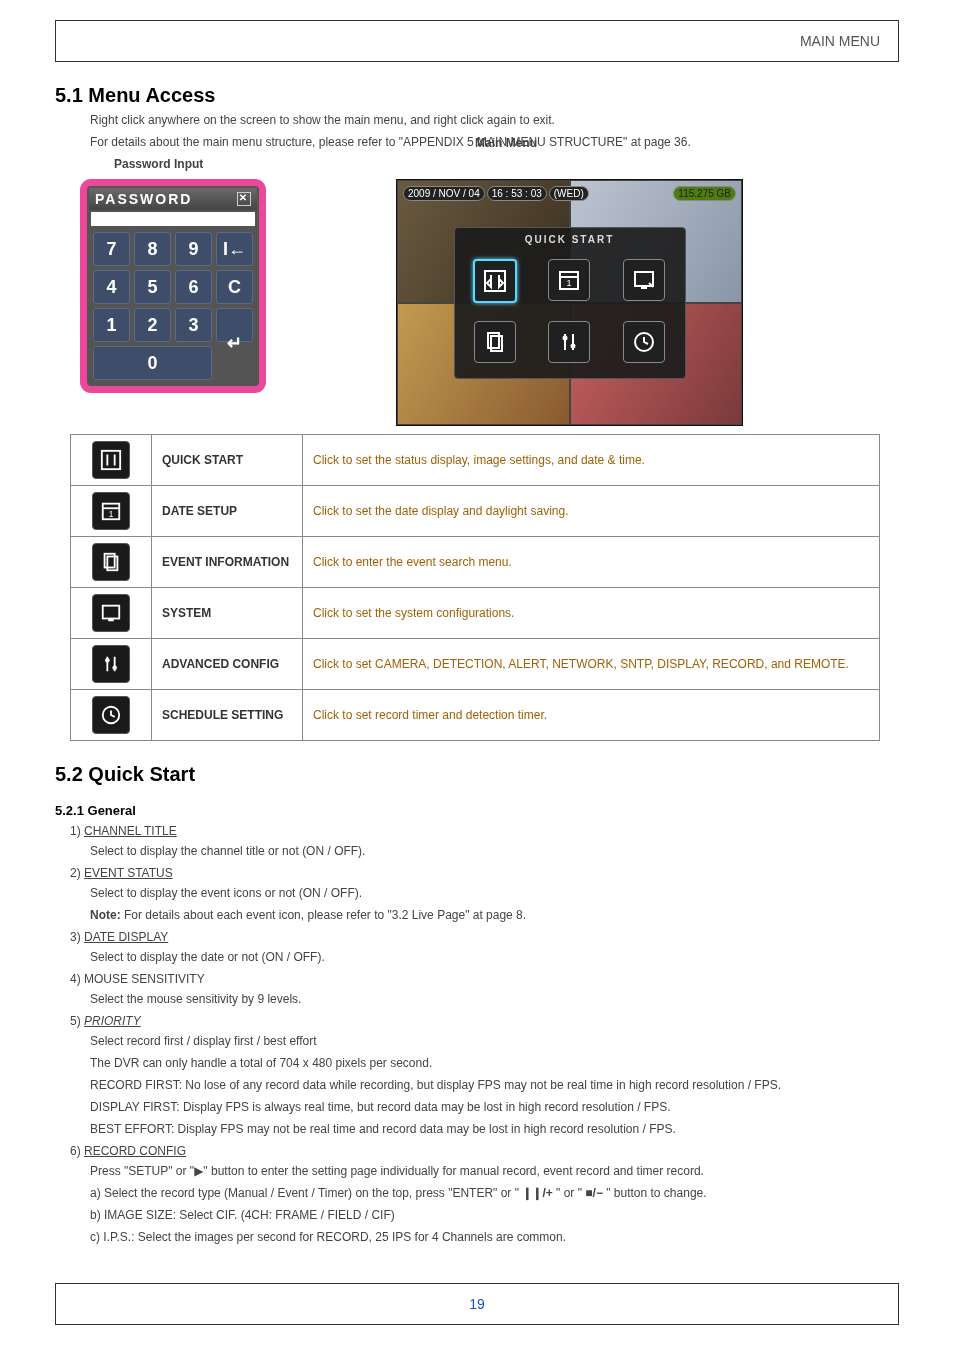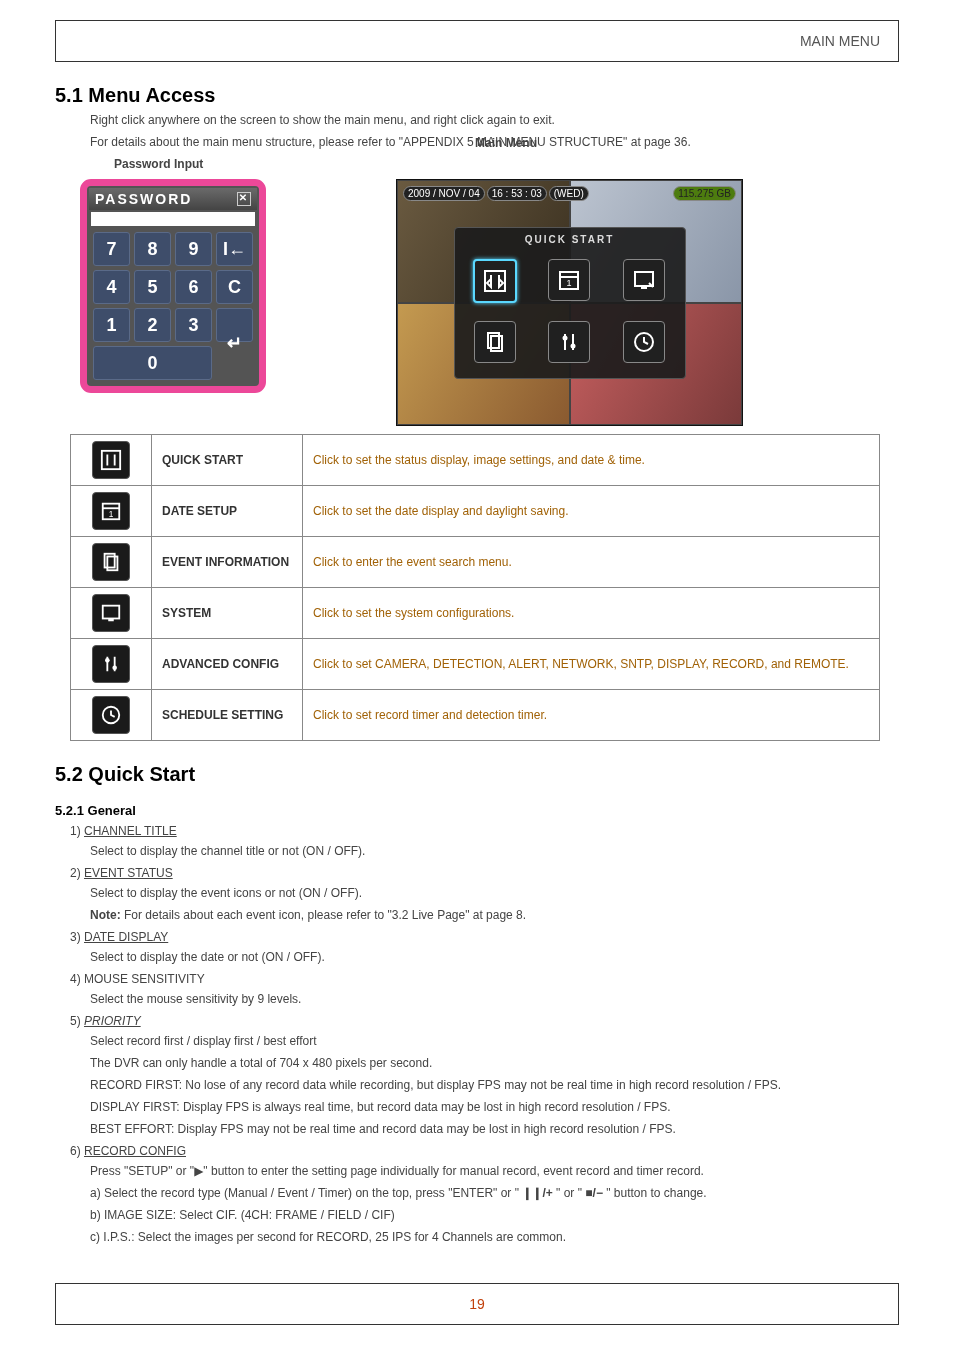--- a/index.html
+++ b/index.html
@@ -178,21 +178,21 @@
     display:flex;
   }
   .bullet-row .bullet { width:14px; }
   .footer-box {
     border: 1px solid #333;
     position:absolute;
     left:55px; right:55px; bottom:25px;
     padding: 12px 6px;
     text-align: center;
     font-size: 14px;
-    color: #c2410c;
+    color: #1d4ed8;
   }
   .sym { font-family: "Segoe UI Symbol","Arial Unicode MS",sans-serif; font-weight:bold; font-size:12px; }
   .note-label { font-weight:bold; }
 </style>
 </head>
 <body>
 
 <div class="header-box">
   <span>MAIN MENU</span>
 </div>

